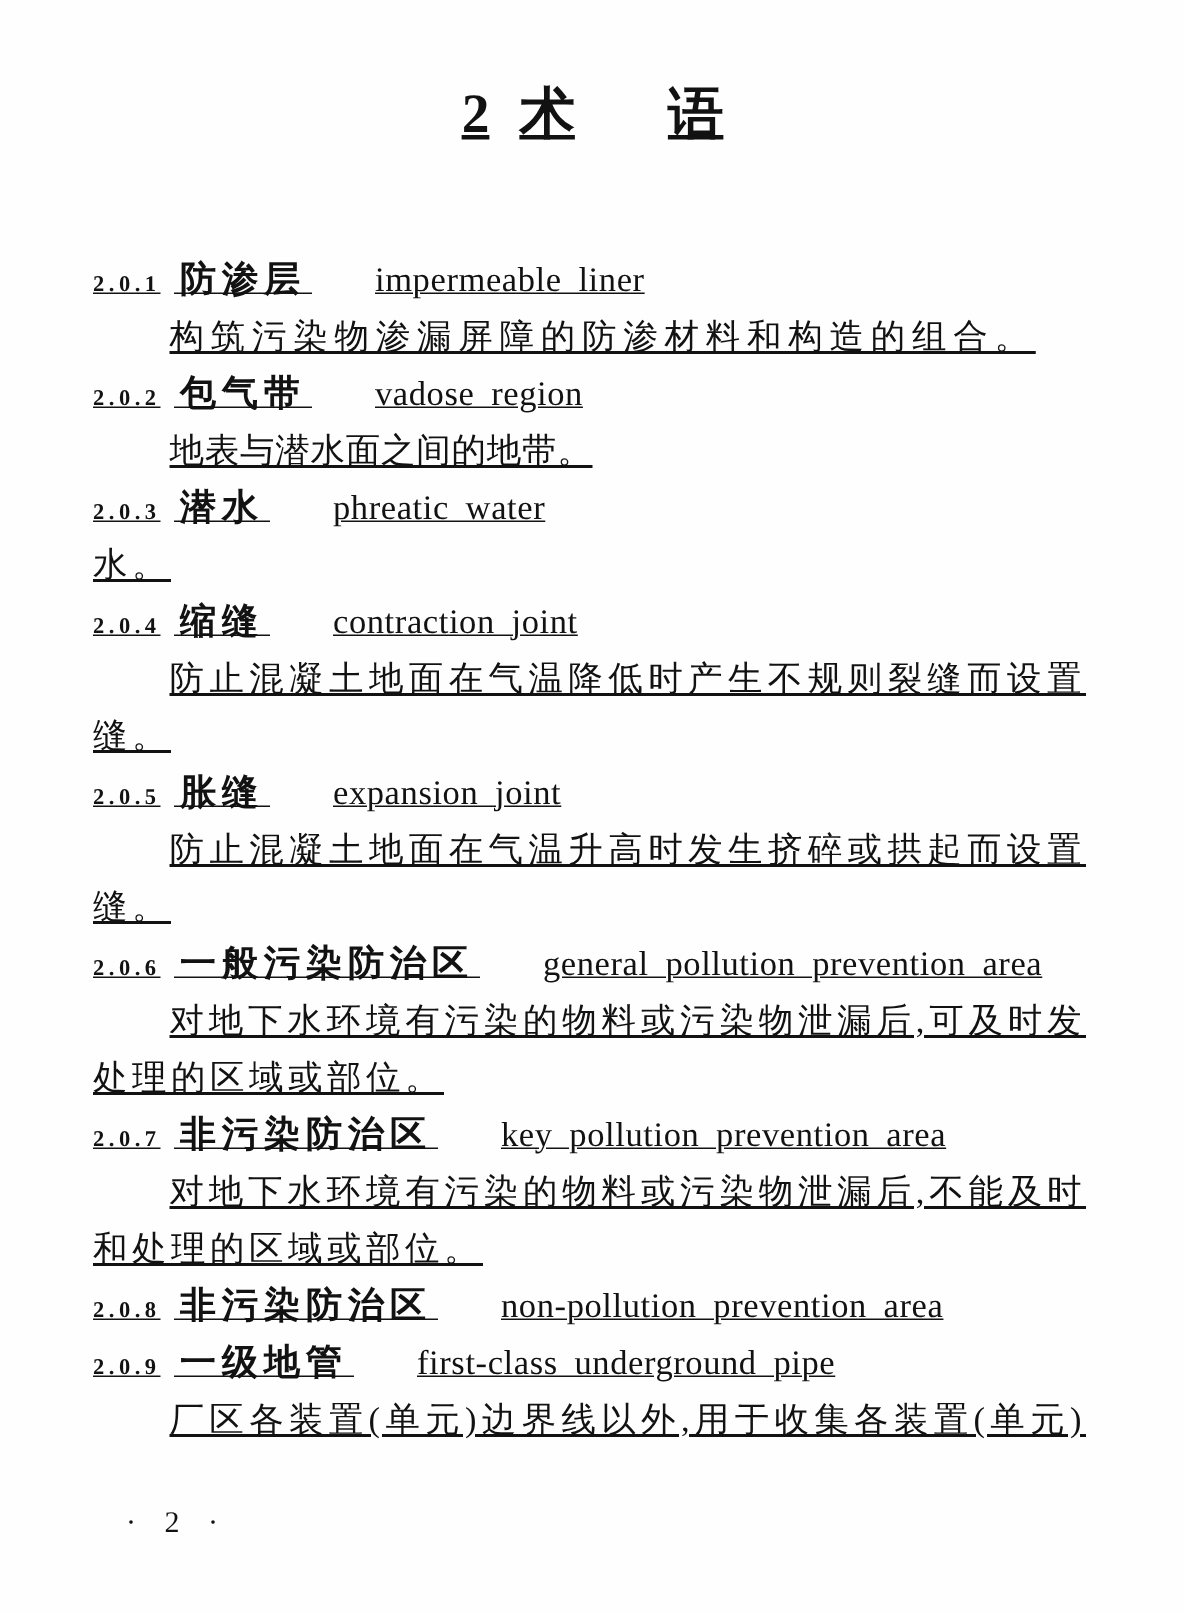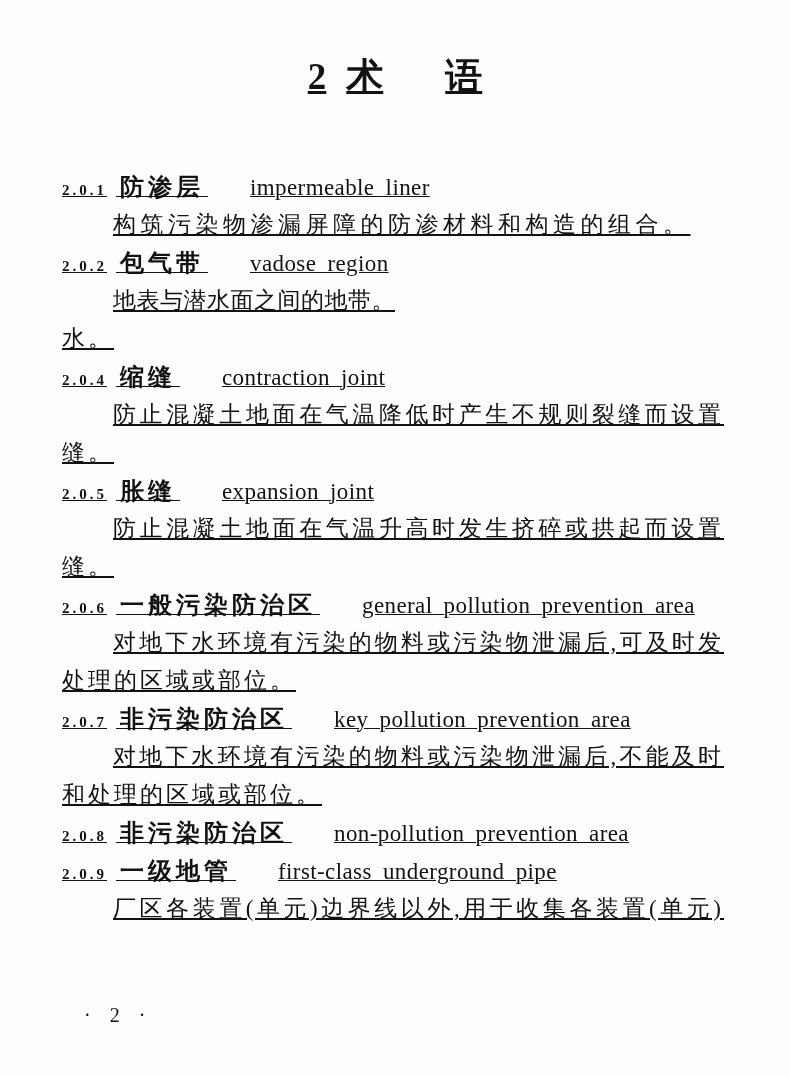--- a/index.html
+++ b/index.html
@@ -110,20 +110,25 @@
     <section>
       <div class="term-head">
         <span class="t-num">2.0.2</span>
         <span class="t-zh">包气带</span>
         <span class="t-en">vadose region</span>
       </div>
       <div class="def indent" style="letter-spacing:0.5px">地表与潜水面之间的地带。</div>
     </section>
 
     <section>
+      <div class="term-head">
+        <span class="t-num">2.0.3</span>
+        <span class="t-zh">潜水</span>
+        <span class="t-en">phreatic water</span>
+      </div>
       <div class="def">水。</div>
     </section>
 
     <section>
       <div class="term-head">
         <span class="t-num">2.0.4</span>
         <span class="t-zh">缩缝</span>
         <span class="t-en">contraction joint</span>
       </div>
       <div class="def indent justify">防止混凝土地面在气温降低时产生不规则裂缝而设置的</div>

